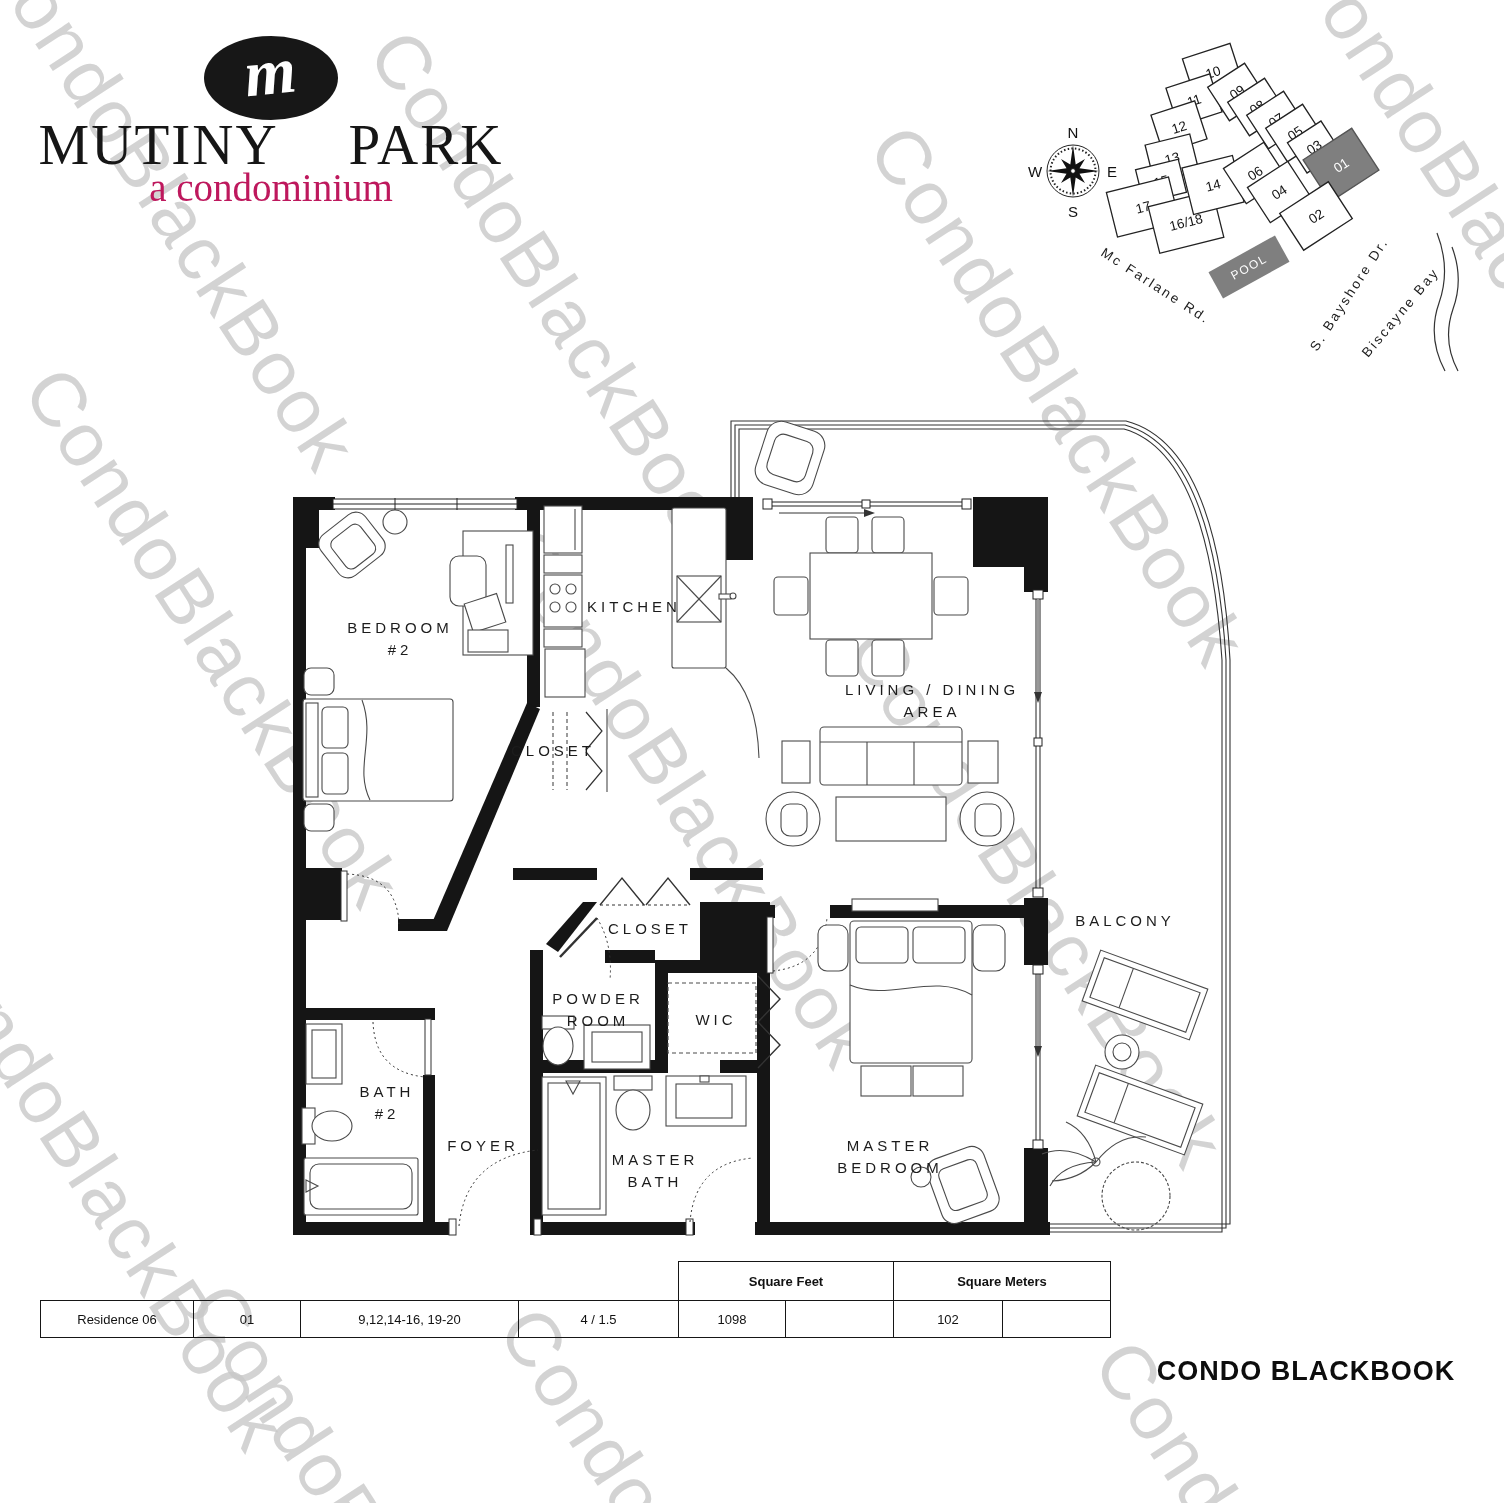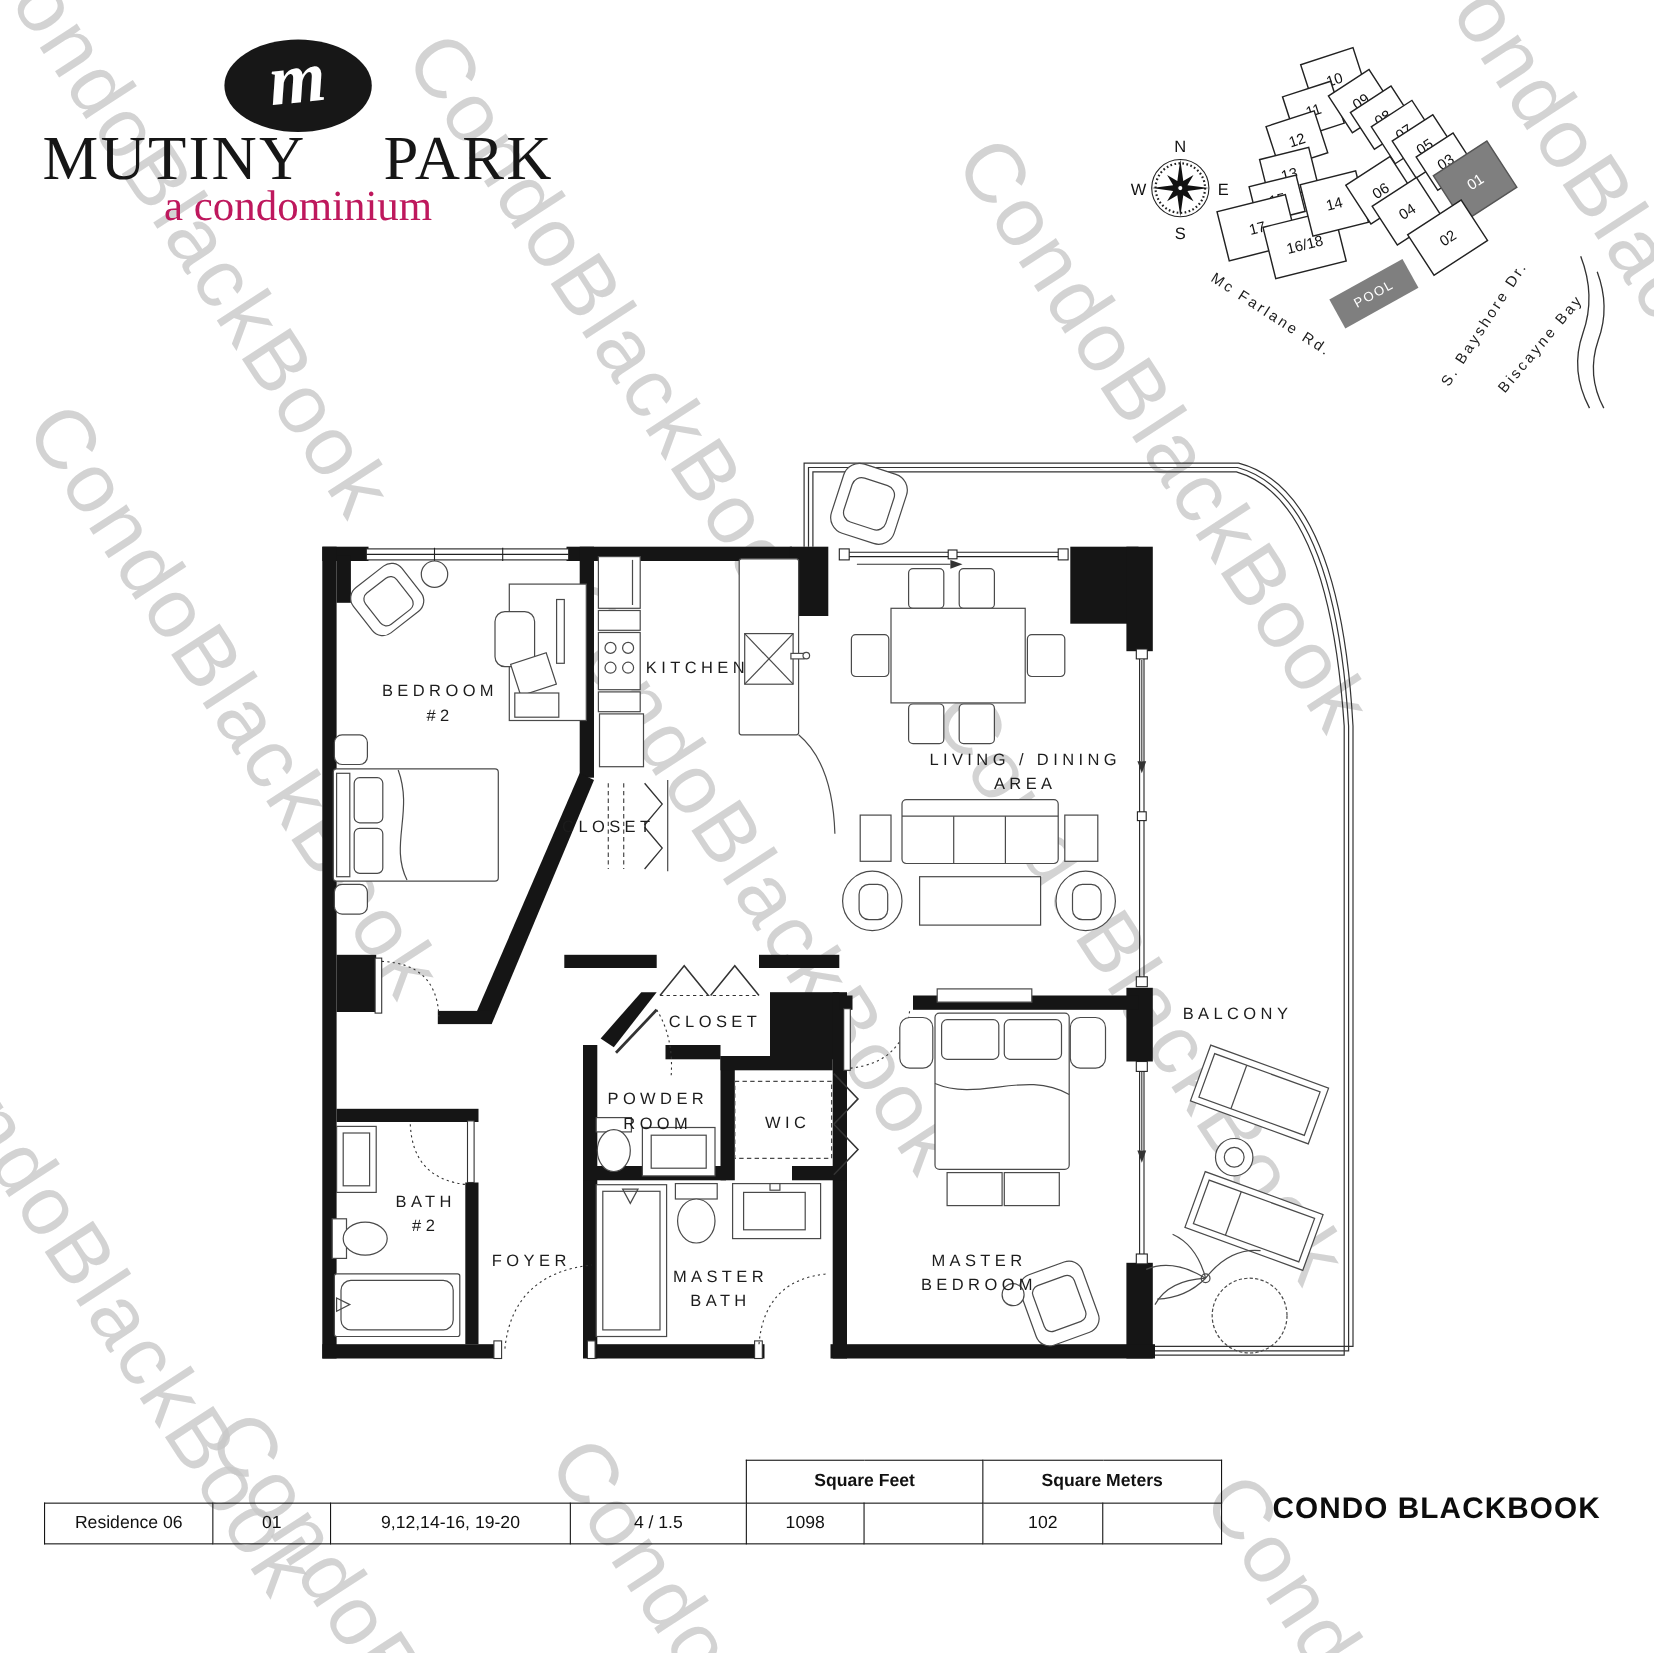--- a/index.html
+++ b/index.html
@@ -34,22 +34,22 @@
   
   svg.plan{position:absolute;left:0;top:0;z-index:2;}
   .rl{font-family:"Liberation Sans",sans-serif;font-size:15px;letter-spacing:4px;
       fill:#1c1c1c;text-anchor:middle;font-weight:500;}
   .kp{font-family:"Liberation Sans",sans-serif;font-size:13.5px;fill:#111;text-anchor:middle;}
   .kpw{fill:#fff;}
   .street{font-family:"Liberation Sans",sans-serif;font-size:13.5px;letter-spacing:2.5px;fill:#1c1c1c;}
   .cmp{font-family:"Liberation Sans",sans-serif;font-size:15px;fill:#111;text-anchor:middle;}
   
   table.specs{
-    position:absolute;left:40px;top:1327px;z-index:3;border-collapse:collapse;
-    table-layout:fixed;font-size:16px;color:#111;
+    position:absolute;left:40px;top:1261px;z-index:3;border-collapse:collapse;
+    table-layout:fixed;font-size:13px;color:#111;
   }
   table.specs td{border:1.6px solid #161616;text-align:center;padding:0;background:transparent;}
   table.specs td.nb{border:none;}
   table.specs .hdr{font-weight:700;}
   table.specs tr.r-group td{height:38px;}
   table.specs tr.r-head td{height:38px;}
   table.specs tr.r-data td{height:36px;}
   
   .footer{
     position:absolute;left:1128px;top:1356px;width:356px;z-index:3;text-align:center;

